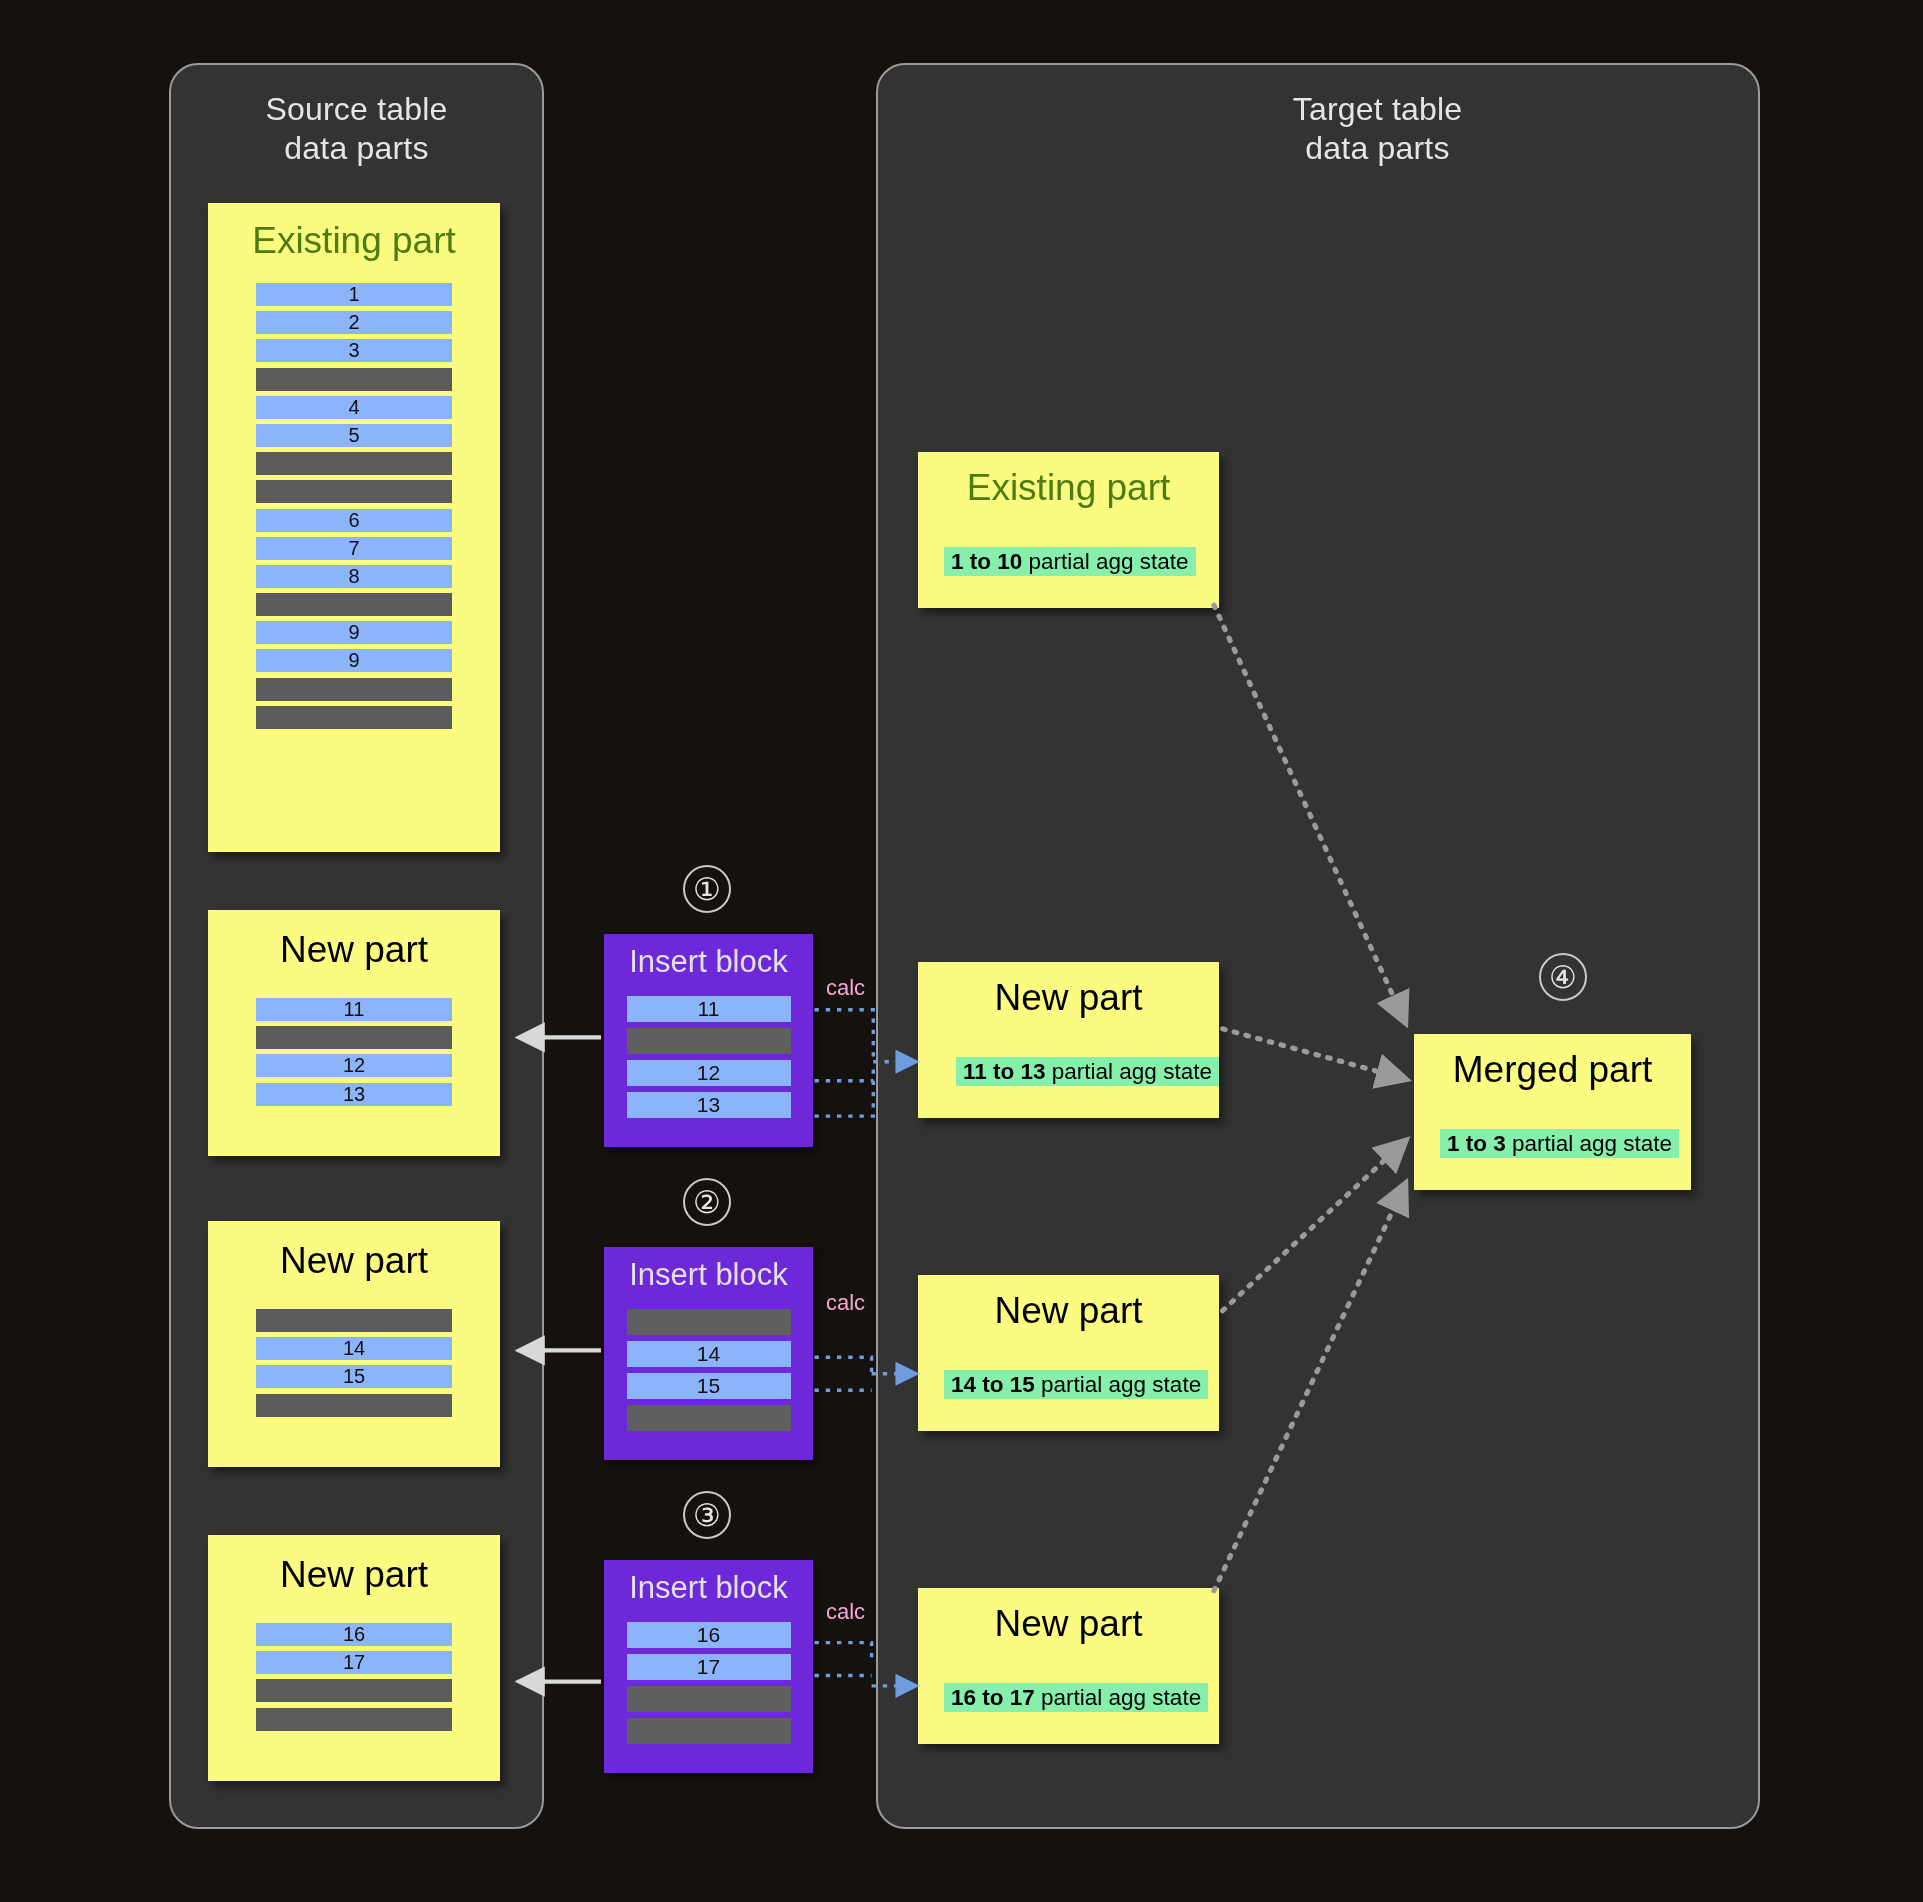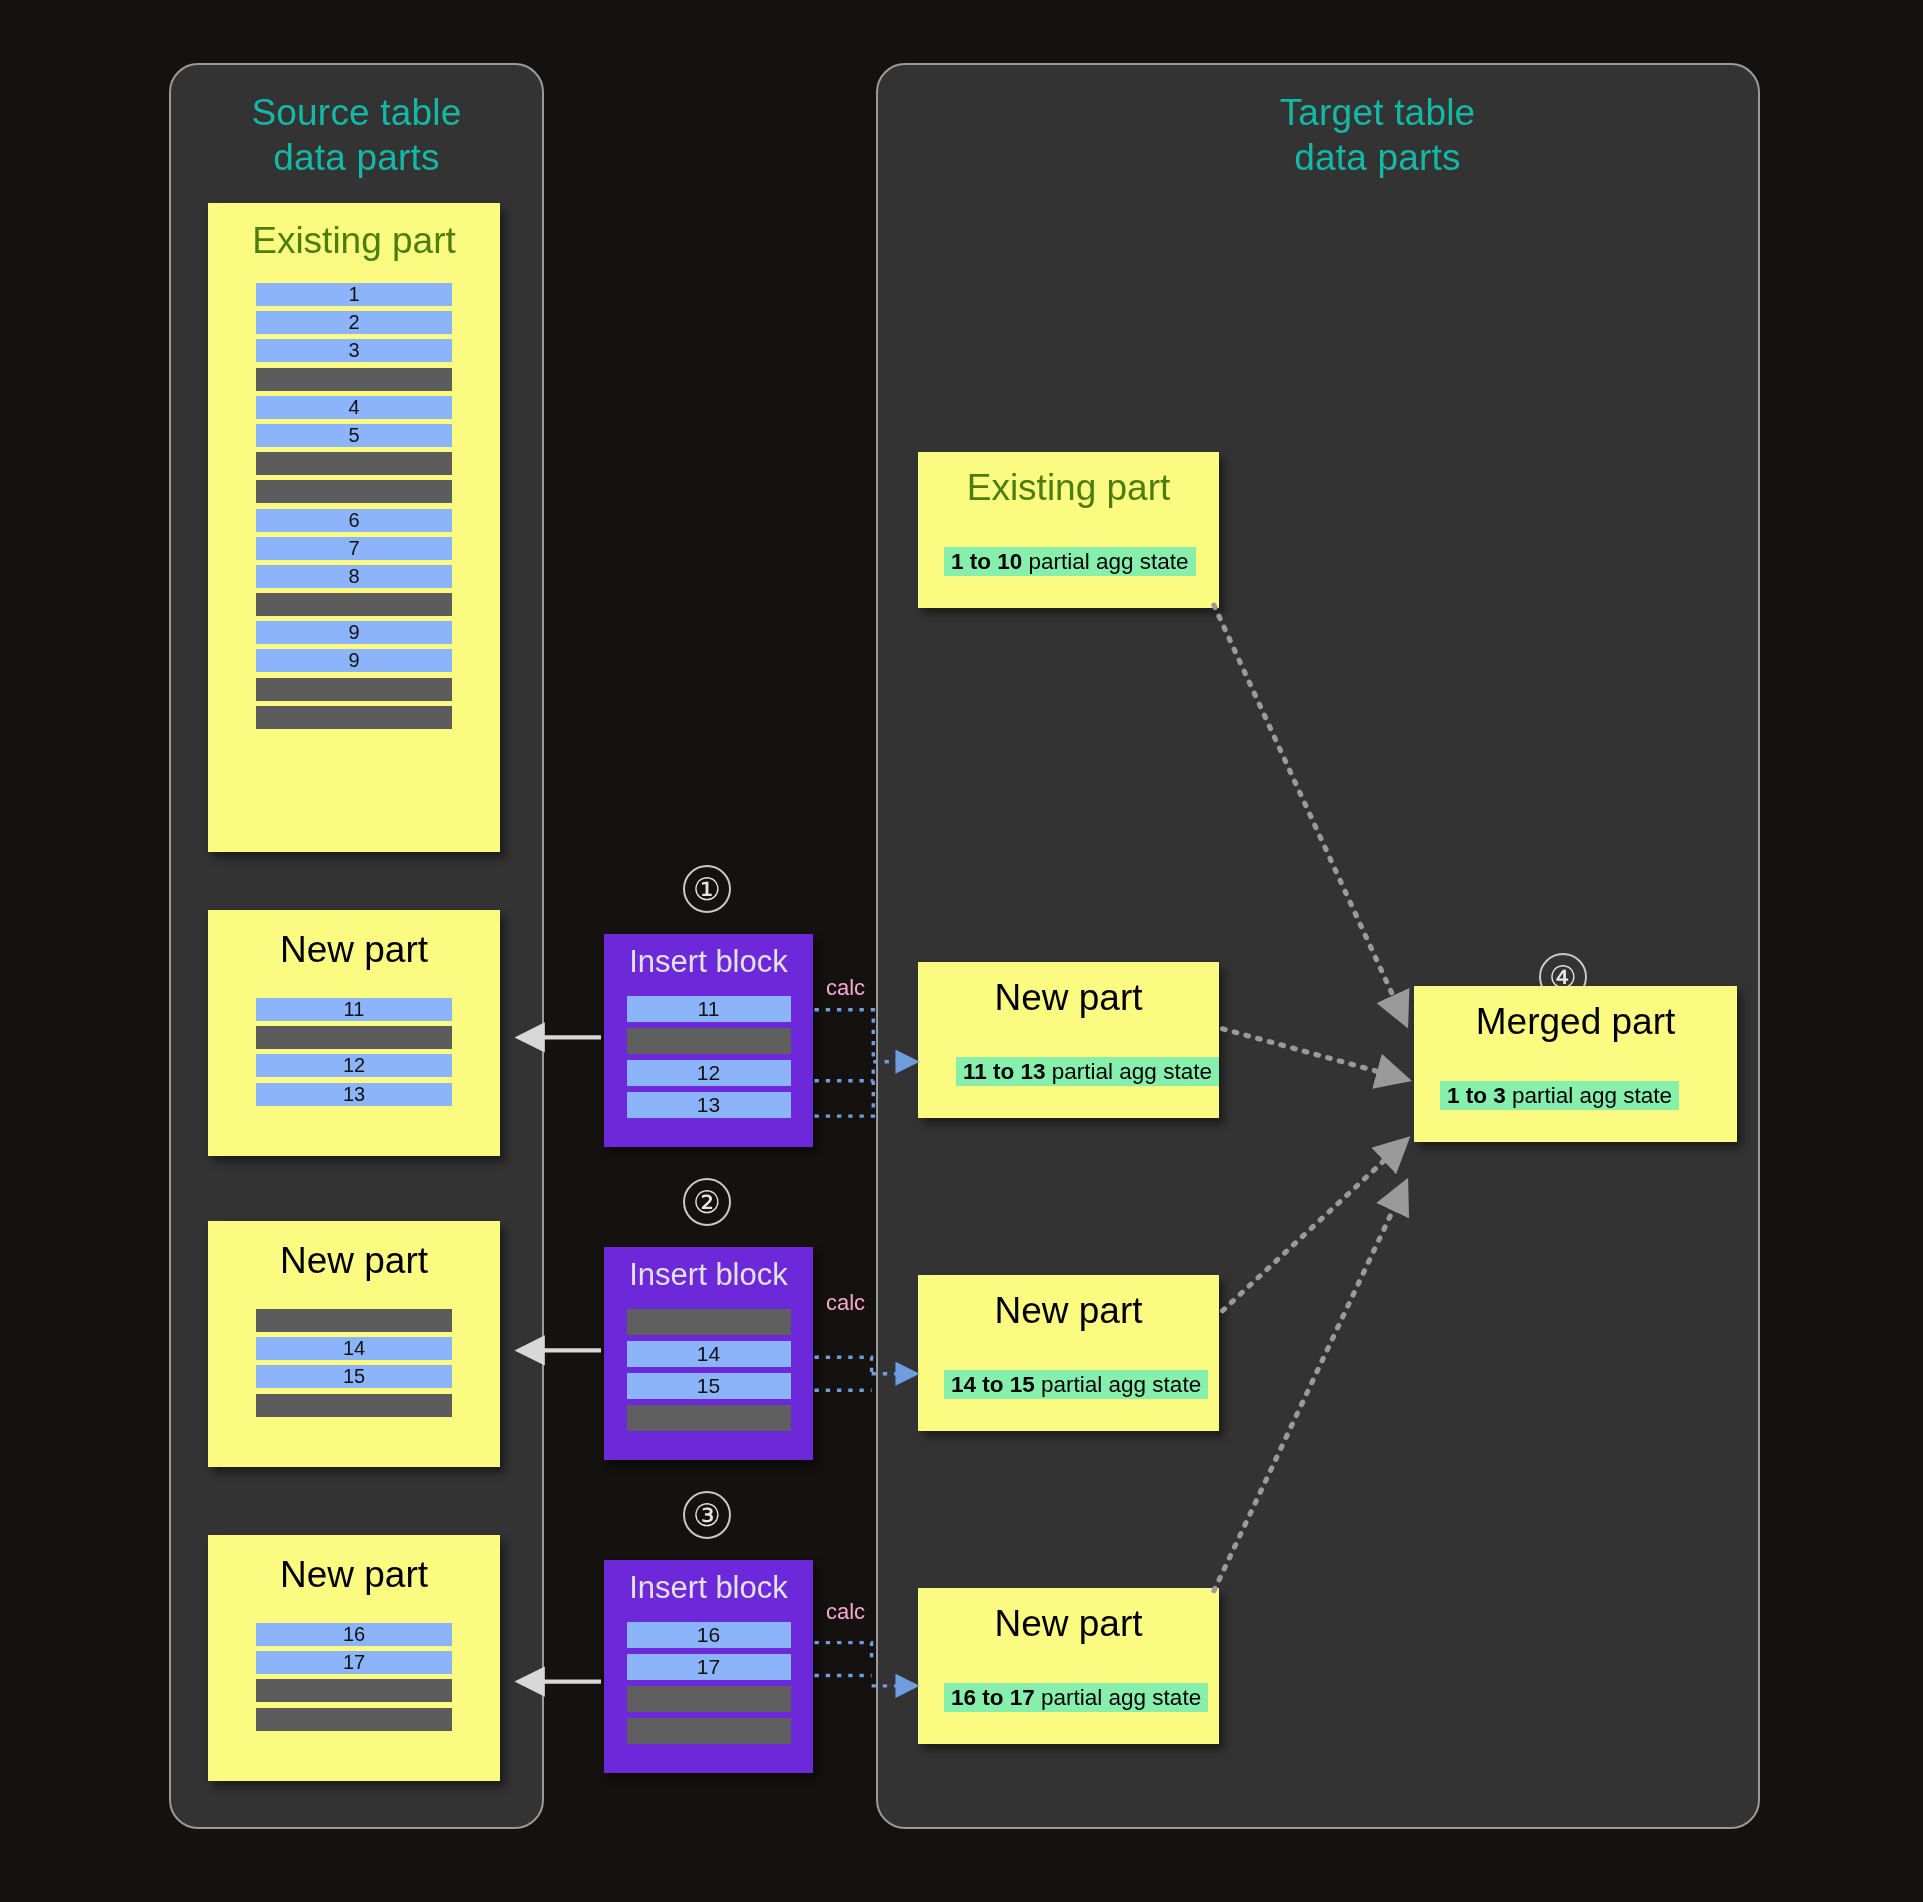--- a/index.html
+++ b/index.html
@@ -28,22 +28,22 @@
     position: absolute;
     background: #333333;
     border: 2.6px solid #9a9a9a;
     border-radius: 29px;
     box-sizing: border-box;
   }
   .panel-title {
     position: absolute;
     left: 0; right: 0;
     text-align: center;
-    color: #14b8a6;
-    font-size: 37px;
+    color: #e5e5e5;
+    font-size: 32px;
     line-height: 1.22;
     white-space: pre-line;
     letter-spacing: 0.2px;
   }
 
   
   .partbox {
     position: absolute;
     background: #fbfb82;
     box-sizing: border-box;
@@ -257,21 +257,21 @@
   </div>
 
   <div class="partbox" style="left:918px; top:1588px; width:301px; height:156px;">
     <div class="part-title" style="padding-top:17.3px;">New part</div>
     <div class="aggchip" style="left:26px; top:95px;">
       <b>16 to 17</b><span> partial agg state</span>
     </div>
   </div>
 
   <div class="stepnum" style="left:1539px; top:953px;">④</div>
-  <div class="partbox" style="left:1414px; top:986px; width:323px; height:156px;">
+  <div class="partbox" style="left:1414px; top:1034px; width:277px; height:156px;">
     <div class="part-title" style="padding-top:17.3px;">Merged part</div>
     <div class="aggchip" style="left:26px; top:95px;">
       <b>1 to 3</b><span> partial agg state</span>
     </div>
   </div>
 
   <svg class="overlay" viewBox="0 0 2224 2200">
     <defs>
       <marker id="headGray" markerWidth="7" markerHeight="7" refX="5.6" refY="3.5" orient="auto">
         <path d="M0,0 L7,3.5 L0,7 z" fill="#9a9a9a"></path>

